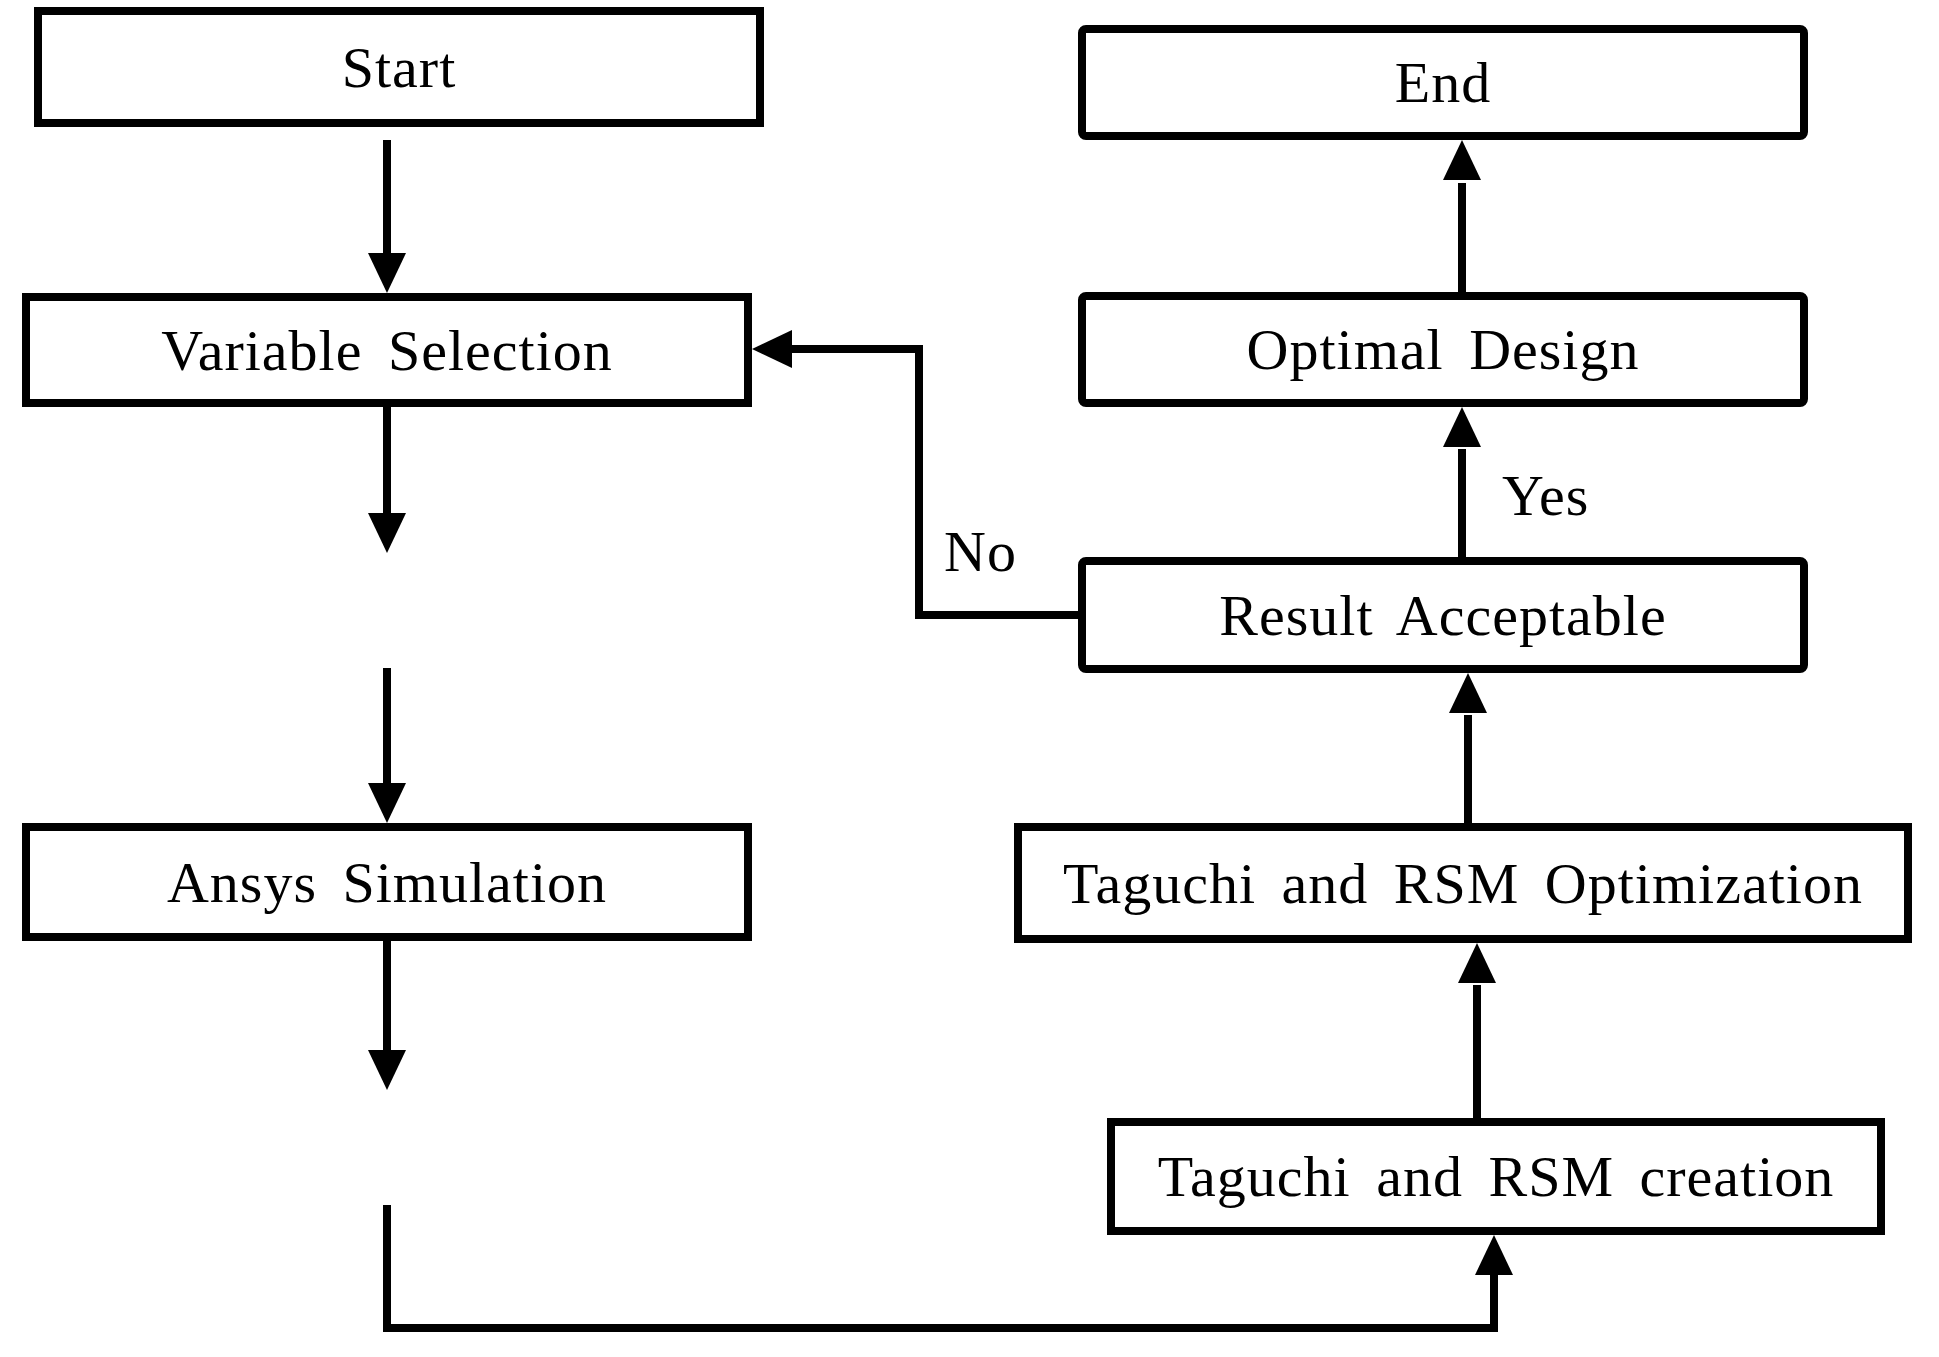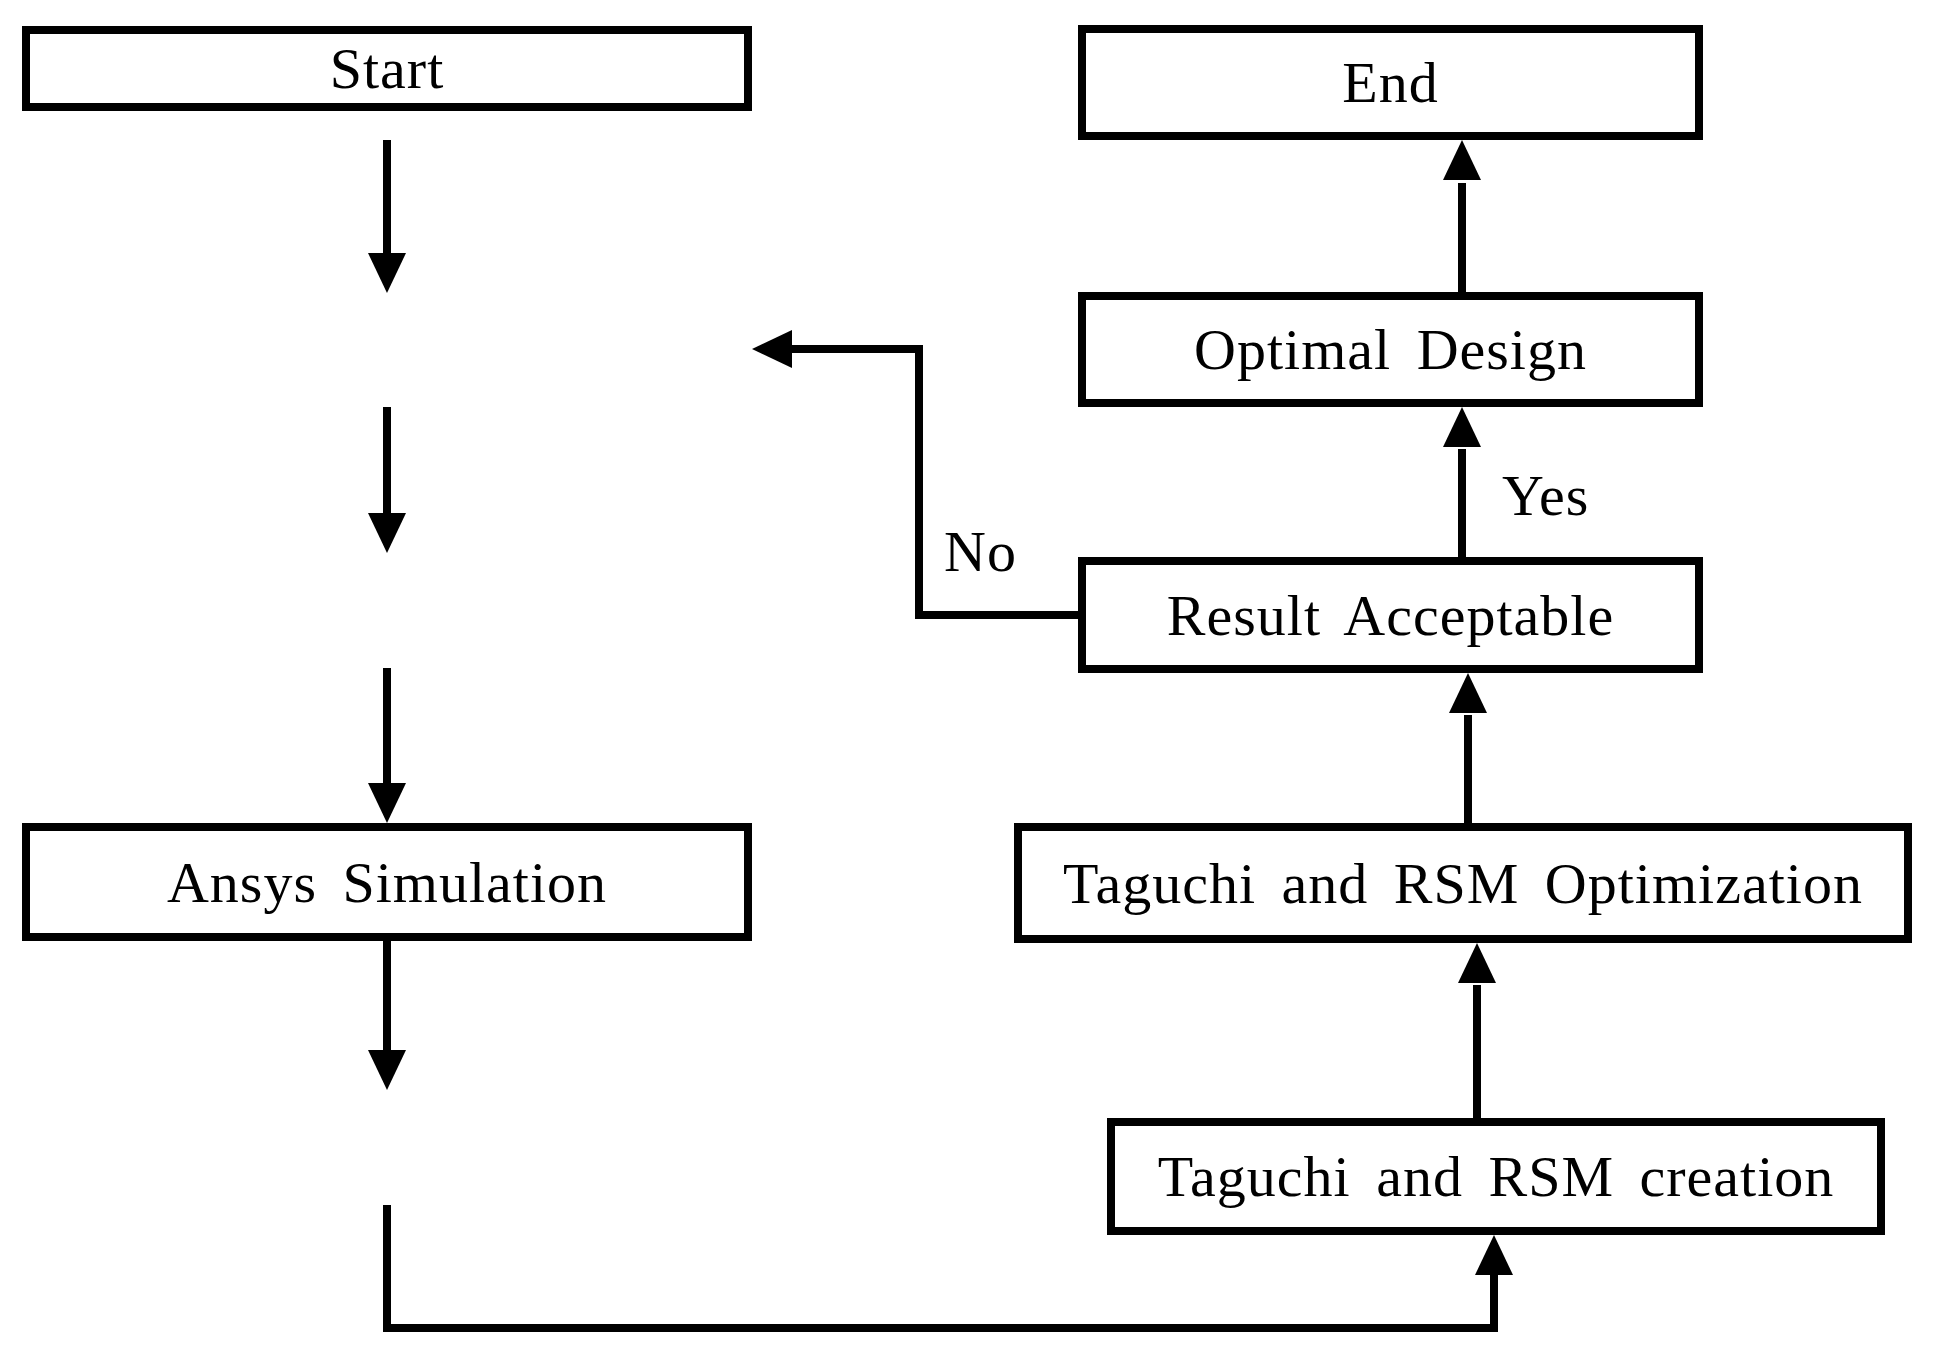--- a/index.html
+++ b/index.html
@@ -19,23 +19,23 @@
     background: #ffffff;
     display: flex;
     align-items: center;
     justify-content: center;
     font-size: 58px;
     letter-spacing: 1px;
     word-spacing: 10px;
     white-space: nowrap;
   }
   .col-left  { left: 22px;  width: 730px; }
-  .col-right { left: 1078px; width: 625px; }
+  .col-right { left: 1078px; width: 730px; border-radius: 8px; }
 
-  #box-start    { top: 26px;   height: 85px; }
+  #box-start    { top: 7px;   height: 120px; margin-left: 12px; }
   #box-variable { top: 293px;  height: 114px; }
   #box-design   { top: 553px;  height: 115px; }
   #box-ansys    { top: 823px;  height: 118px; }
   #box-data     { top: 1090px; height: 115px; }
 
   #box-end      { top: 25px;   height: 115px; }
   #box-optimal  { top: 292px;  height: 115px; }
   #box-result   { top: 557px;  height: 116px; }
   #box-tagopt   { left: 1014px; top: 823px;  width: 898px; height: 120px; }
   #box-tagcreate{ left: 1107px; top: 1118px; width: 778px; height: 117px; }
@@ -75,20 +75,23 @@
   .lx { left: 383px; }
   .lax { left: 368px; }
 </style>
 </head>
 <body>
 
 <div id="canvas">
 
   <div class="box col-left" id="box-start">
     <span>Start</span>
+  </div>
+  <div class="box col-left" id="box-variable">
+    <span>Variable Selection</span>
   </div>
   <div class="box col-left" id="box-ansys">
     <span>Ansys Simulation</span>
   </div>
 
   <div class="box col-right" id="box-end">
     <span>End</span>
   </div>
   <div class="box col-right" id="box-optimal">
     <span>Optimal Design</span>

